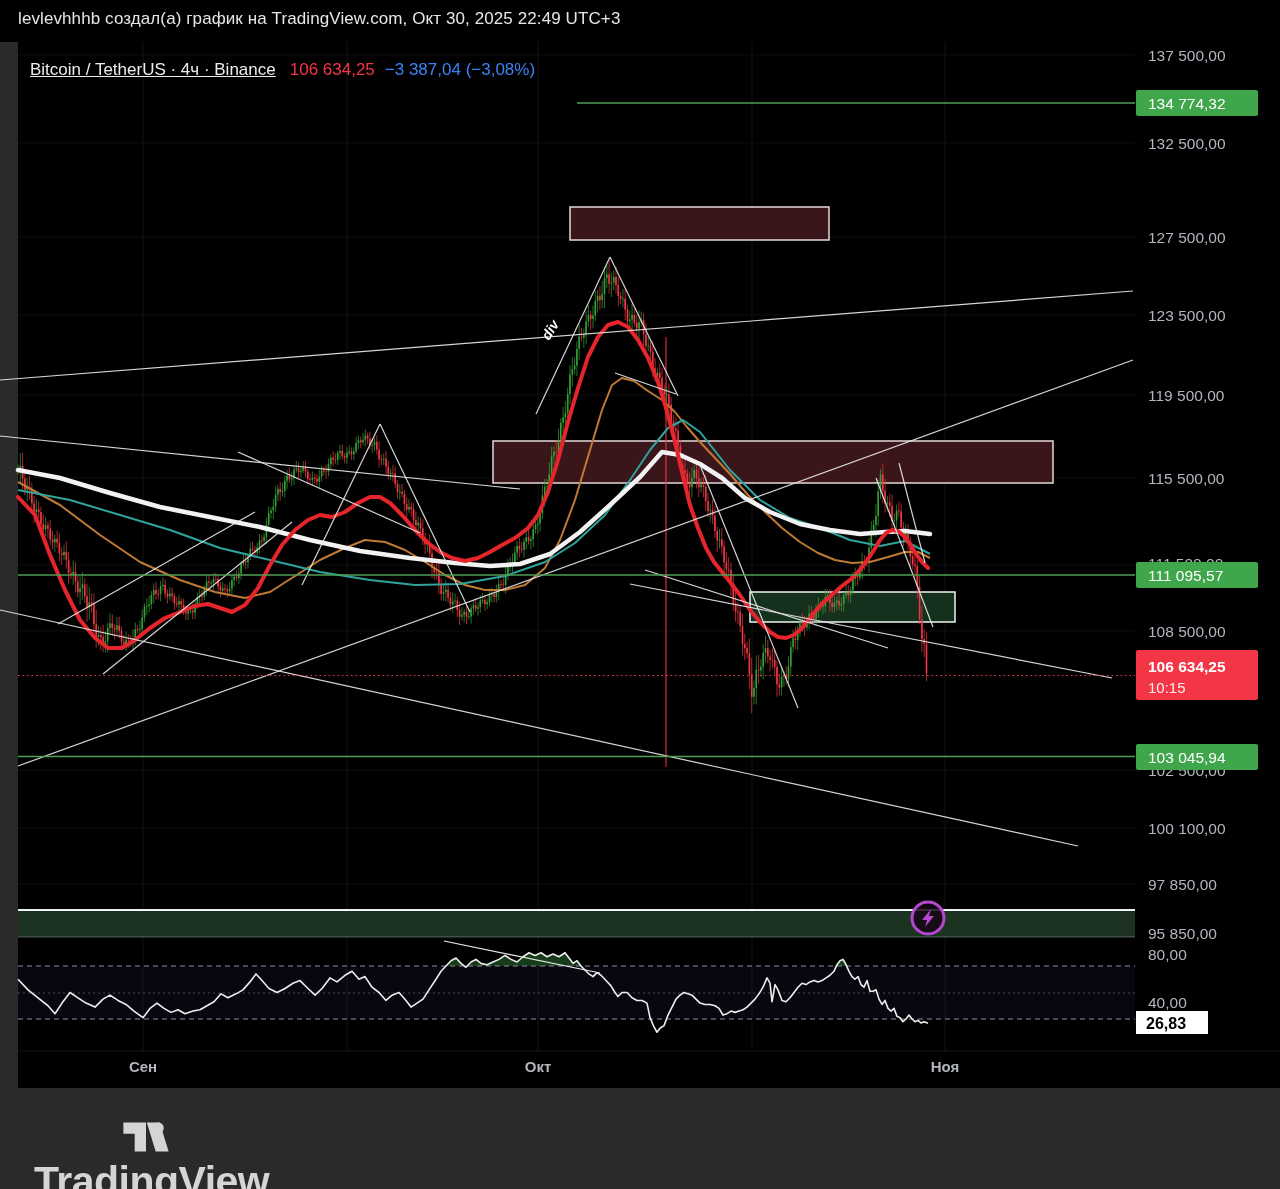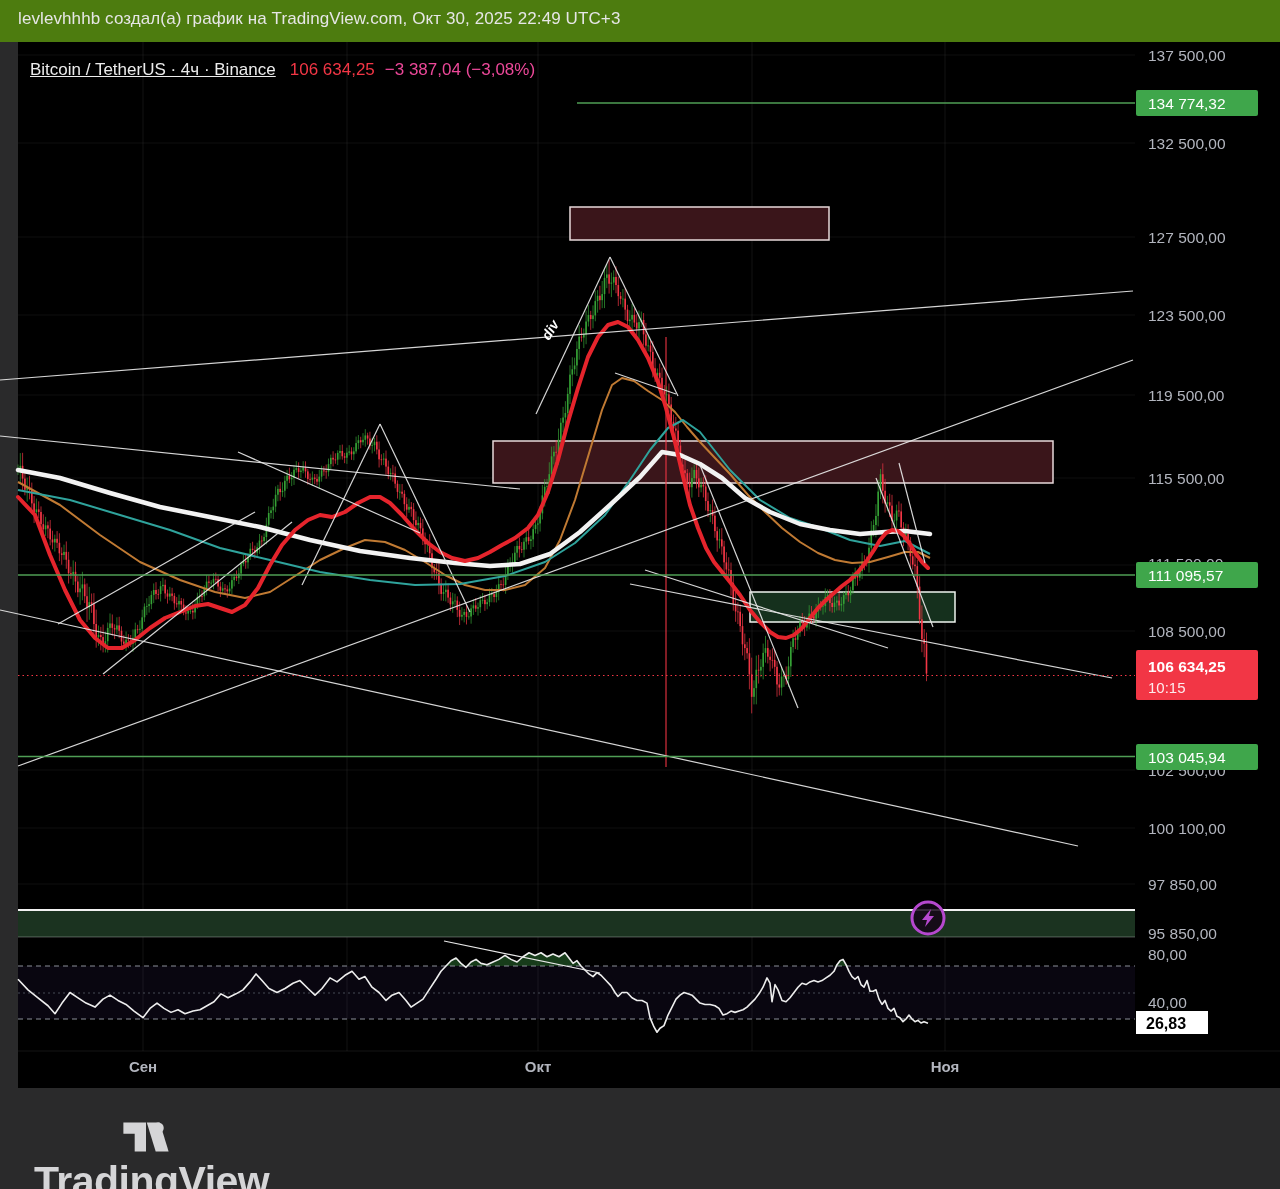--- a/index.html
+++ b/index.html
@@ -1,24 +1,24 @@
 <!DOCTYPE html>
 <html><head>
 <meta charset="utf-8">
 <style>
   html,body{margin:0;padding:0;background:#232323;}
   .stage{position:relative;width:1280px;height:1189px;background:#2a2a2b;overflow:hidden;
          font-family:"Liberation Sans","DejaVu Sans",sans-serif;}
-  .topbar{position:absolute;left:0;top:0;width:1280px;height:42px;background:#4d7c0f;}
+  .topbar{position:absolute;left:0;top:0;width:1280px;height:42px;background:#000000;}
   .topbar span{position:absolute;left:18px;top:9px;font-size:17px;color:#e6e6e6;letter-spacing:.1px;}
   .plot{position:absolute;left:18px;top:42px;width:1262px;height:1046px;background:#000;}
   .symbolrow{position:absolute;left:30px;top:60px;height:22px;white-space:nowrap;z-index:5;}
   .symbolrow .t{font-size:17px;color:#ececec;text-decoration:underline;}
   .symbolrow .p{font-size:17px;color:#f23645;margin-left:14px;}
-  .symbolrow .c{font-size:17px;color:#ec4899;margin-left:10px;}
+  .symbolrow .c{font-size:17px;color:#3b82f6;margin-left:10px;}
   svg.chart{position:absolute;left:0;top:0;z-index:3;}
   .footer{position:absolute;left:0;top:1088px;width:1280px;height:101px;background:#2a2a2b;}
   .brand{position:absolute;left:22px;top:1116px;display:flex;align-items:center;z-index:6;flex-direction:column;}
   .brand svg{display:block;}
   .brand .word{font-size:41px;font-weight:700;color:#d5d5d7;margin-left:12px;letter-spacing:-.5px;}
 </style>
 </head>
 <body>
 
 <div class="stage">

